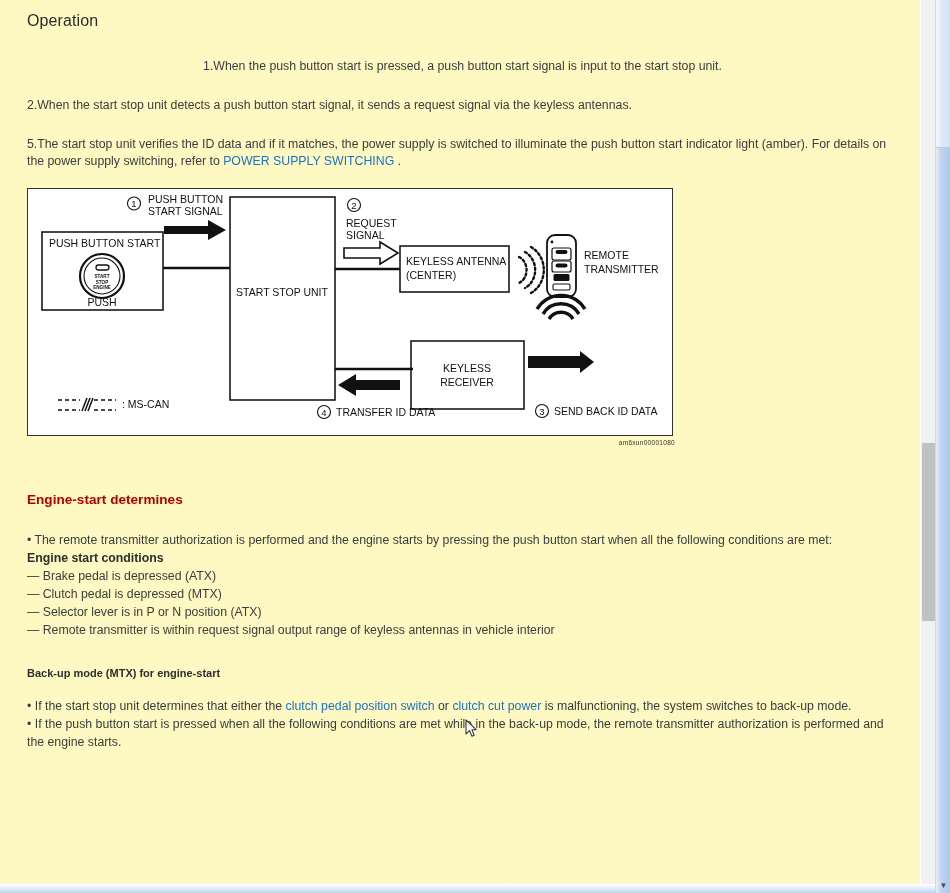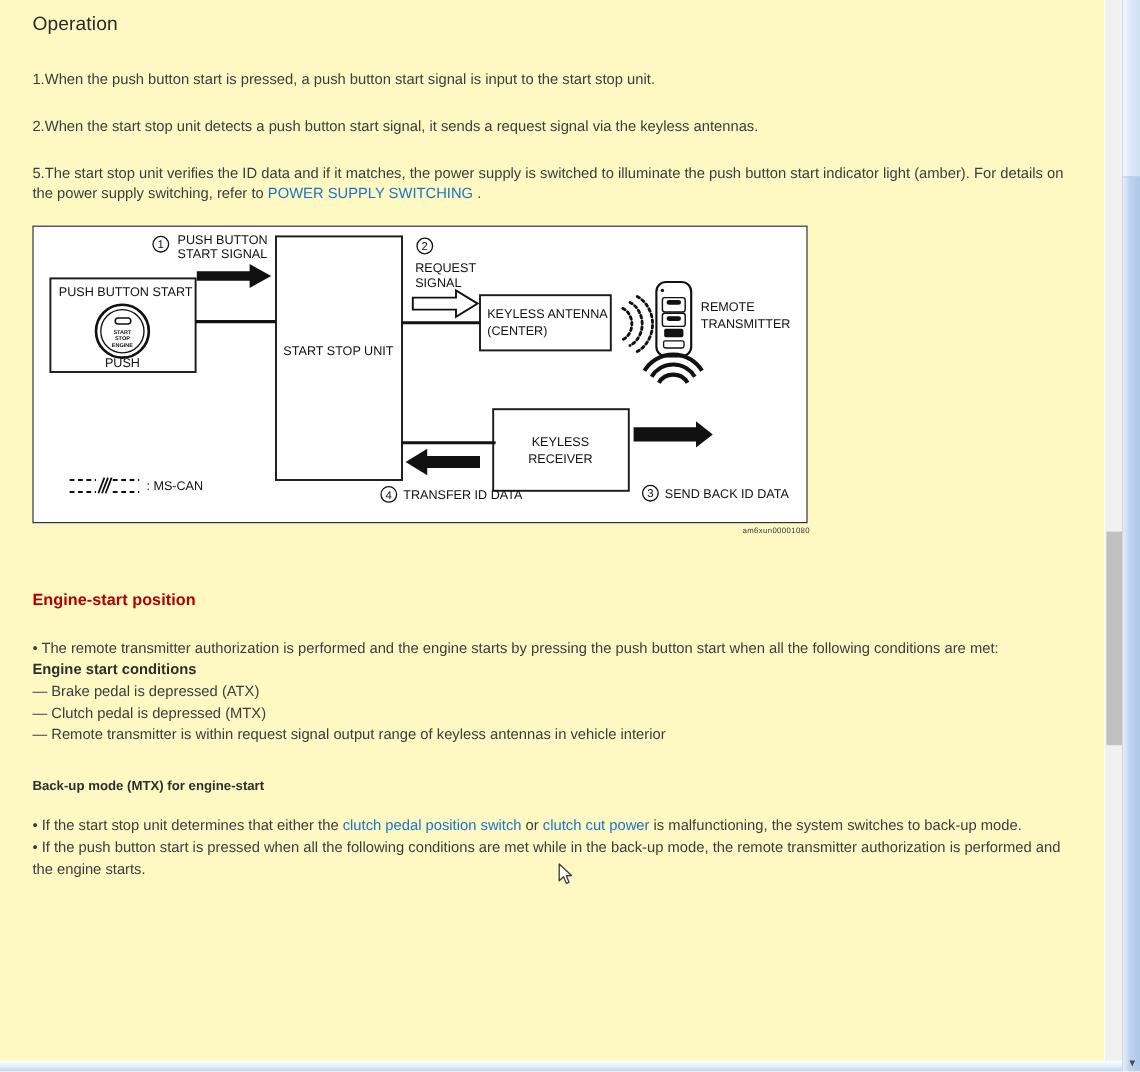--- a/index.html
+++ b/index.html
@@ -96,21 +96,21 @@
     letter-spacing: 0.05px;
   }
   h2.section-title.second { margin-top: 46px; }
 
   p.step {
     font-size: 12.3px;
     line-height: 17px;
     margin: 22px 0 0 0;
     color: #3c3c3c;
   }
-  p.step.first { margin-top: 28px; }
+  p.step.first { margin-top: 28px; text-align: center; }
 
   a.doclink {
     color: #1a73c8;
     text-decoration: none;
   }
 
   
   .figure-wrap {
     margin-top: 18px;
     width: 648px;
@@ -290,26 +290,27 @@
               <line x1="57" y1="222" x2="62" y2="209"></line>
               <line x1="60" y1="222" x2="65" y2="209"></line>
             </g>
           </g>
           <text class="dl" x="94" y="219">: MS-CAN</text>
         </svg>
       </div>
       <div class="figure-id">am6xun00001080</div>
     </div>
 
-    <h2 class="section-title second">Engine-start position</h2>
+    <h2 class="section-title second">Engine-start determines</h2>
 
     <p class="prose lead">• The remote transmitter authorization is performed and the engine starts by pressing the push button start when all the following conditions are met:</p>
     <p class="bold-line">Engine start conditions</p>
     <p class="prose tight">— Brake pedal is depressed (ATX)</p>
     <p class="prose tight">— Clutch pedal is depressed (MTX)</p>
+    <p class="prose tight">— Selector lever is in P or N position (ATX)</p>
     <p class="prose tight">— Remote transmitter is within request signal output range of keyless antennas in vehicle interior</p>
 
     <p class="bold-heading">Back-up mode (MTX) for engine-start</p>
 
     <div class="gap"></div>
 
     <p class="prose tight"><span>• If the start stop unit determines that either the </span><a class="doclink" href="#">clutch pedal position switch</a><span> or </span><a class="doclink" href="#">clutch cut power</a><span> is malfunctioning, the system switches to back-up mode.</span></p>
 
     <p class="prose tight">• If the push button start is pressed when all the following conditions are met while in the back-up mode, the remote transmitter authorization is performed and the engine starts.</p>
 

